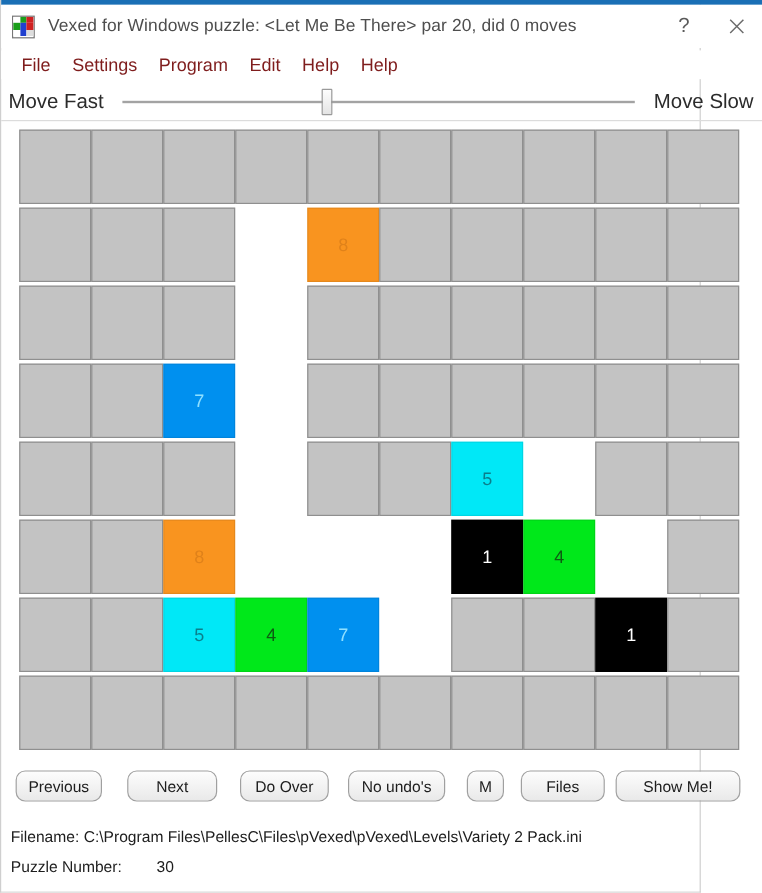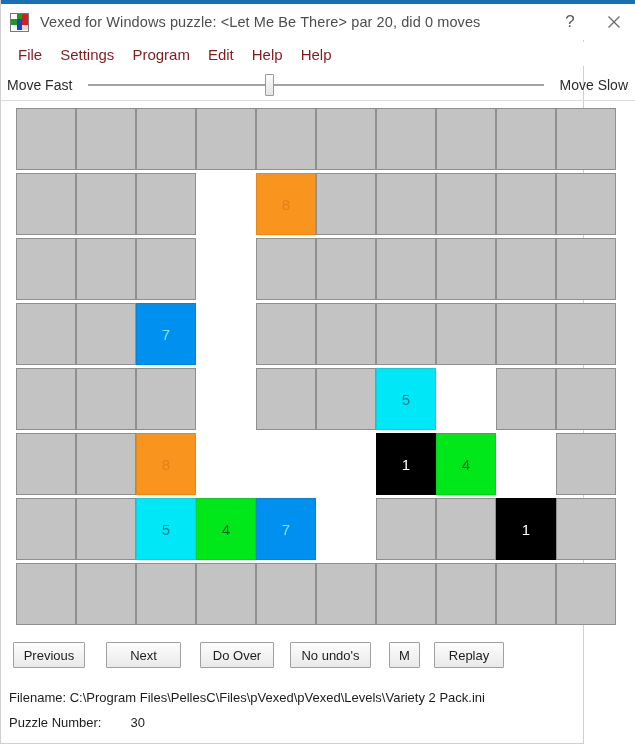--- a/index.html
+++ b/index.html
@@ -74,21 +74,21 @@
     cursor: default;
     white-space: nowrap;
   }
   
   .sliderrow {
     position: absolute; left: 0; top: 70px;
     width: 635px; height: 30px;
     display: flex; align-items: center;
   }
   .slider-label {
-    font-size: 14px; color: #2b2b2b;
+    font-size: 17px; color: #2b2b2b;
     white-space: nowrap;
   }
   .slider-label.left  { margin-left: 6px; }
   .slider-label.right { margin-right: 8px; }
   .slider-track-wrap {
     position: relative;
     flex: 1 1 auto;
     height: 24px;
     margin: 0 10px;
     display: flex; align-items: center;
@@ -148,21 +148,21 @@
   
   .buttonsrow {
     position: absolute; left: 0; top: 638px;
     width: 635px; height: 34px;
     display: flex; align-items: center;
   }
   .gbtn {
     height: 26px;
     background: linear-gradient(#fdfdfd, #e9e9e9);
     border: 1px solid #a0a0a0;
-    border-radius: 1px;
+    border-radius: 8px;
     font-family: "Liberation Sans", sans-serif;
     font-size: 13px;
     color: #1d1d1d;
     display: flex; align-items: center; justify-content: center;
     cursor: pointer;
     white-space: nowrap;
     padding: 0 6px;
   }
   
   .status {
@@ -346,21 +346,22 @@
         <div class="cell gray" style="left: 540px;"></div>
       </div>
     </div>
 
   <div class="buttonsrow" id="buttonsrow">
       <div class="gbtn" style="position: absolute; left: 12px; width: 72px; top: 4px;">Previous</div>
       <div class="gbtn" style="position: absolute; left: 199px; width: 74px; top: 4px;">Do Over</div>
       <div class="gbtn" style="position: absolute; left: 105px; width: 75px; top: 4px;">Next</div>
       <div class="gbtn" style="position: absolute; left: 289px; width: 81px; top: 4px;">No undo's</div>
       <div class="gbtn" style="position: absolute; left: 388px; width: 31px; top: 4px;">M</div>
-      <div class="gbtn" style="position: absolute; left: 433px; width: 70px; top: 4px;">Replay</div>
+      <div class="gbtn" style="position: absolute; left: 433px; width: 70px; top: 4px;">Files</div>
+      <div class="gbtn" style="position: absolute; left: 512px; width: 104px; top: 4px;">Show Me!</div>
     </div>
 
   <div class="status line1">
     <span>Filename:</span>
     <span>C:\Program Files\PellesC\Files\pVexed\pVexed\Levels\Variety 2 Pack.ini</span>
   </div>
   <div class="status line2">
     <span class="st-label">Puzzle Number:</span>
     <span class="st-num">30</span>
   </div>

